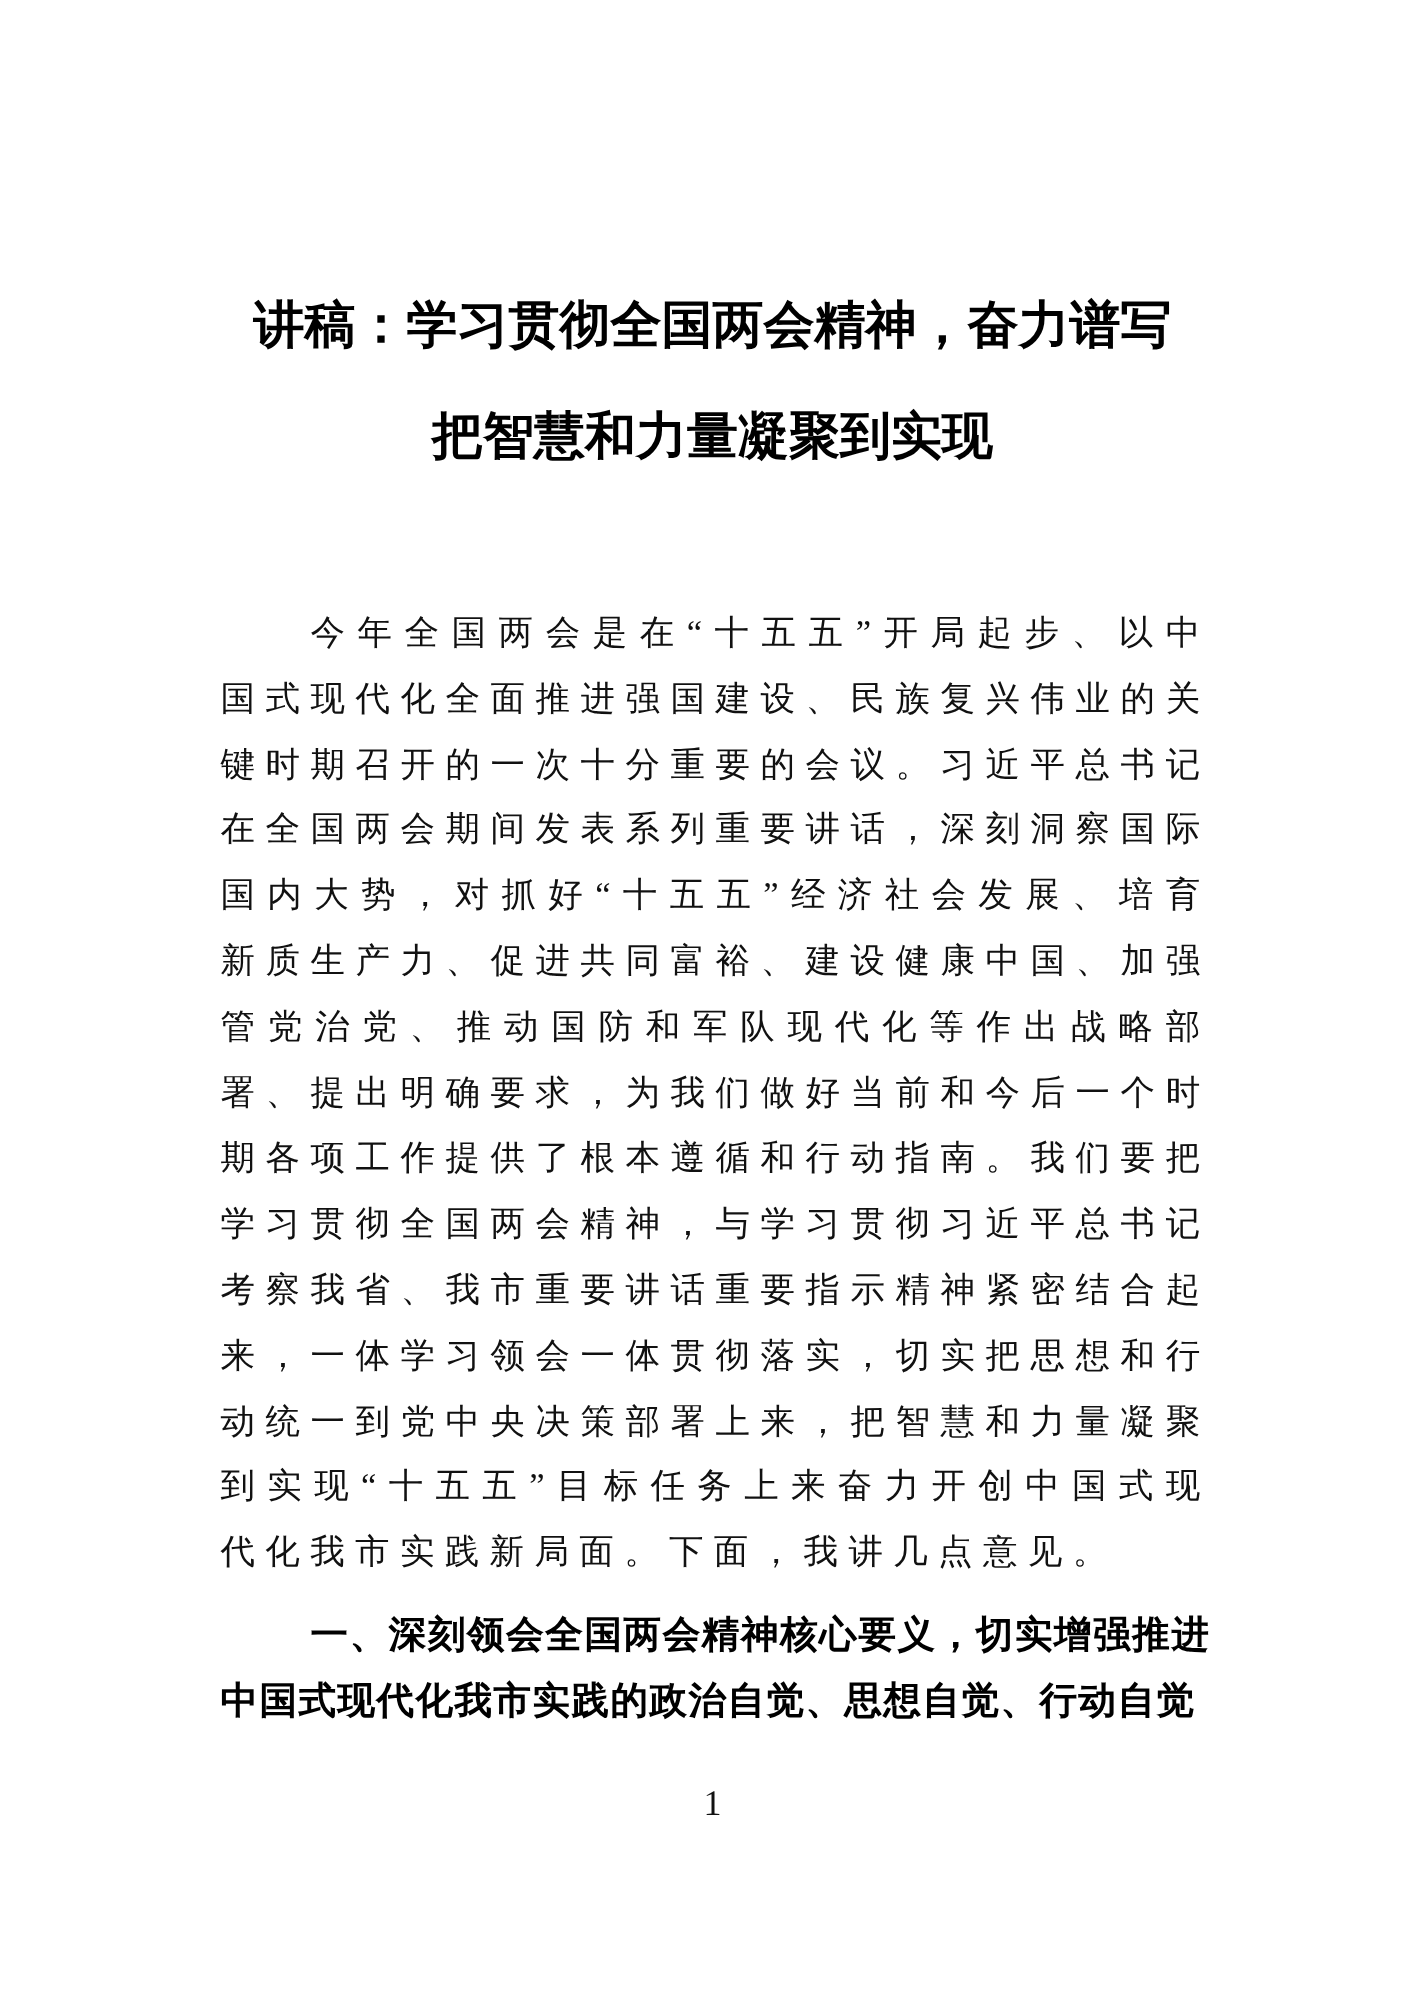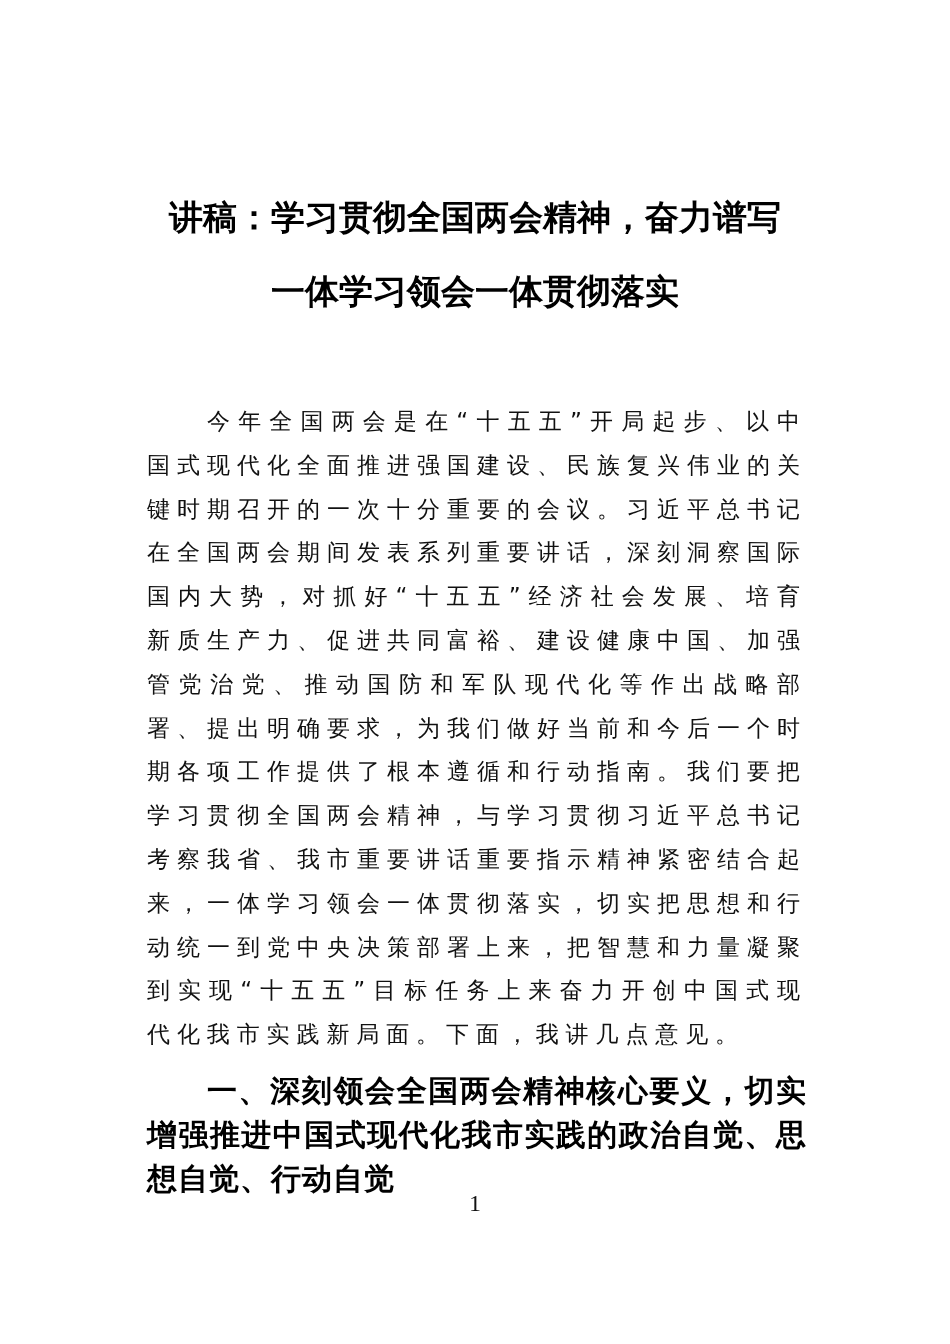--- a/index.html
+++ b/index.html
@@ -12,36 +12,36 @@
     line-height: 40px; margin: 0;
   }
   .title.l1 { top: 197px; }
   .title.l2 { top: 271px; }
   .body {
     position: absolute; left: 147px; top: 400px; width: 660px;
     font-family: "DejaVu Sans", "Liberation Sans", sans-serif;
     font-size: 23px; color: #111; line-height: 43.8px; letter-spacing: 6.9px;
   }
   .body p { margin: 0; text-align: justify; }
-  .indent { text-indent: 60px; }
+  .indent { text-indent: 60px; font-family: Liberation Serif, serif; }
   .heading {
-    font-weight: bold; letter-spacing: 1px; color: #000; font-size: 30px;
+    font-weight: bold; letter-spacing: 1px; color: #000; font-size: 25px;
     margin-top: 12px !important;
   }
   .page-number {
     position: absolute; top: 1190px; left: 0; width: 950px; text-align: center;
     font-family: "Liberation Serif", "DejaVu Serif", serif; font-size: 24px; color: #111;
   }
 </style>
 </head>
 <body>
 
 <div class="page">
   <h1 class="title l1">讲稿：学习贯彻全国两会精神，奋力谱写</h1>
-  <h1 class="title l2">一体学习领会一体贯彻落实</h1>
+  <h1 class="title l2">把智慧和力量凝聚到实现</h1>
 
   <div class="body">
     <p class="indent">今年全国两会是在“十五五”开局起步、以中国式现代化全面推进强国建设、民族复兴伟业的关键时期召开的一次十分重要的会议。习近平总书记在全国两会期间发表系列重要讲话，深刻洞察国际国内大势，对抓好“十五五”经济社会发展、培育新质生产力、促进共同富裕、建设健康中国、加强管党治党、推动国防和军队现代化等作出战略部署、提出明确要求，为我们做好当前和今后一个时期各项工作提供了根本遵循和行动指南。我们要把学习贯彻全国两会精神，与学习贯彻习近平总书记考察我省、我市重要讲话重要指示精神紧密结合起来，一体学习领会一体贯彻落实，切实把思想和行动统一到党中央决策部署上来，把智慧和力量凝聚到实现“十五五”目标任务上来奋力开创中国式现代化我市实践新局面。下面，我讲几点意见。</p>
     <p class="indent heading">一、深刻领会全国两会精神核心要义，切实增强推进中国式现代化我市实践的政治自觉、思想自觉、行动自觉</p>
   </div>
 
   <div class="page-number">1</div>
 </div>
 
 </body></html>

